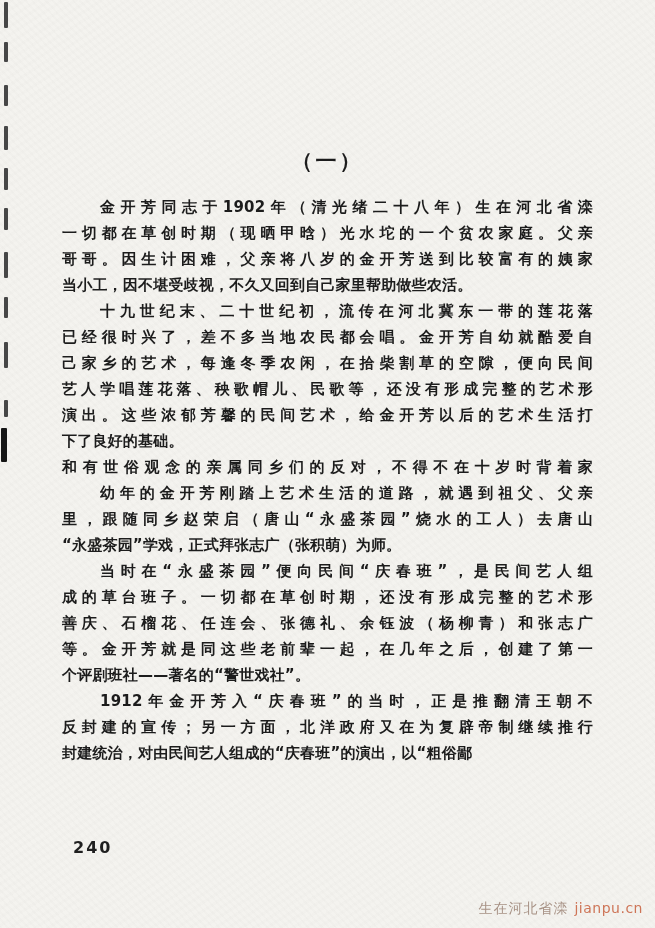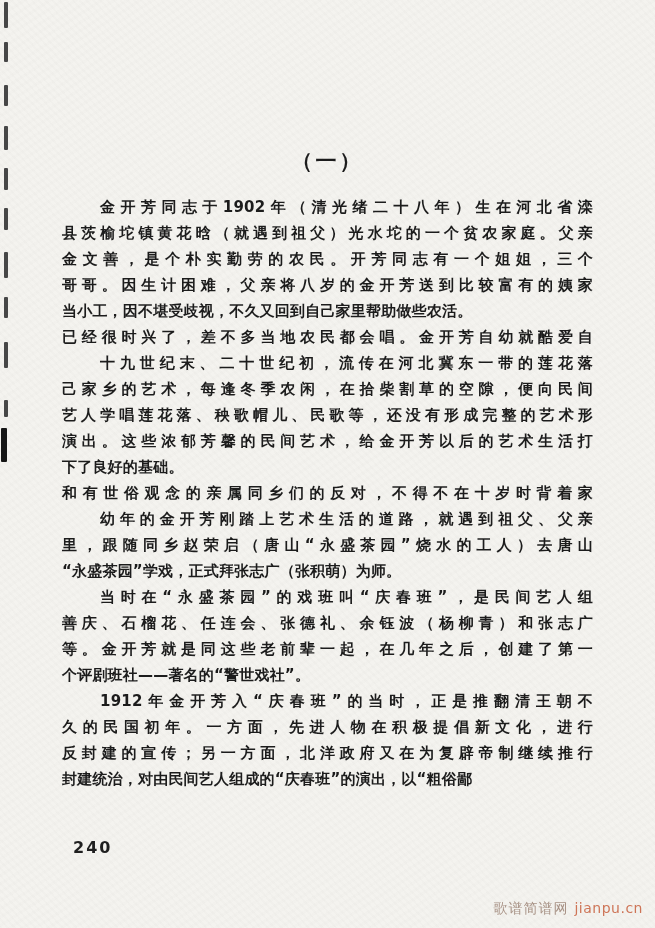--- a/index.html
+++ b/index.html
@@ -83,51 +83,50 @@
       <div class="mark" style="top: 342px; height: 26px;"></div>
       <div class="mark" style="top: 400px; height: 17px;"></div>
       <div class="mark heavy" style="top: 428px; height: 34px;"></div>
     </div>
 
   <h1 class="title">（一）</h1>
 
   <div class="body" id="body">
       <div class="paragraph">
         <div class="line indent">金开芳同志于1902年（清光绪二十八年）生在河北省滦</div>
-        <div class="line">县茨榆坨镇黄花晗（就遇到祖父）光水坨的一个贫农家庭。父亲</div>
-        <div class="line">金文善，是个朴实勤劳的农民。开芳同志有一个姐姐，三个</div>
+        <div class="line">一切都在草创时期（现晒甲晗）光水坨的一个贫农家庭。父亲</div>
         <div class="line">哥哥。因生计困难，父亲将八岁的金开芳送到比较富有的姨家</div>
         <div class="line para-end">当小工，因不堪受歧视，不久又回到自己家里帮助做些农活。</div>
       </div>
       <div class="paragraph">
+        <div class="line indent">十九世纪末、二十世纪初，流传在河北冀东一带的莲花落</div>
         <div class="line">已经很时兴了，差不多当地农民都会唱。金开芳自幼就酷爱自</div>
-        <div class="line indent">十九世纪末、二十世纪初，流传在河北冀东一带的莲花落</div>
         <div class="line">己家乡的艺术，每逢冬季农闲，在拾柴割草的空隙，便向民间</div>
         <div class="line">艺人学唱莲花落、秧歌帽儿、民歌等，还没有形成完整的艺术形</div>
         <div class="line">演出。这些浓郁芳馨的民间艺术，给金开芳以后的艺术生活打</div>
         <div class="line para-end">下了良好的基础。</div>
       </div>
       <div class="paragraph">
         <div class="line">和有世俗观念的亲属同乡们的反对，不得不在十岁时背着家</div>
         <div class="line indent">幼年的金开芳刚踏上艺术生活的道路，就遇到祖父、父亲</div>
         <div class="line">里，跟随同乡赵荣启（唐山“永盛茶园”烧水的工人）去唐山</div>
         <div class="line para-end">“永盛茶园”学戏，正式拜张志广（张积萌）为师。</div>
       </div>
       <div class="paragraph">
-        <div class="line indent">当时在“永盛茶园”的戏班叫“庆春班”，是民间艺人组</div>
+        <div class="line indent">当时在“永盛茶园”便向民间“庆春班”，是民间艺人组</div>
+        <div class="line">成的草台班子。一切都在草创时期，还没有形成完整的艺术形</div>
         <div class="line">善庆、石榴花、任连会、张德礼、余钰波（杨柳青）和张志广</div>
         <div class="line">等。金开芳就是同这些老前辈一起，在几年之后，创建了第一</div>
         <div class="line para-end">个评剧班社——著名的“警世戏社”。</div>
       </div>
       <div class="paragraph">
         <div class="line indent">1912年金开芳入“庆春班”的当时，正是推翻清王朝不</div>
-        <div class="line">久的民国初年。一方面，先进人物在积极提倡新文化，进行</div>
         <div class="line">反封建的宣传；另一方面，北洋政府又在为复辟帝制继续推行</div>
         <div class="line para-end">封建统治，对由民间艺人组成的“庆春班”的演出，以“粗俗鄙</div>
       </div>
     </div>
 
   <div class="page-number">240</div>
 
   <div class="watermark">
-    <span>歌谱简谱网</span><span class="wm-url">jianpu.cn</span>
+    <span>生在河北省滦</span><span class="wm-url">jianpu.cn</span>
   </div>
 </div>
 
 </body></html>

